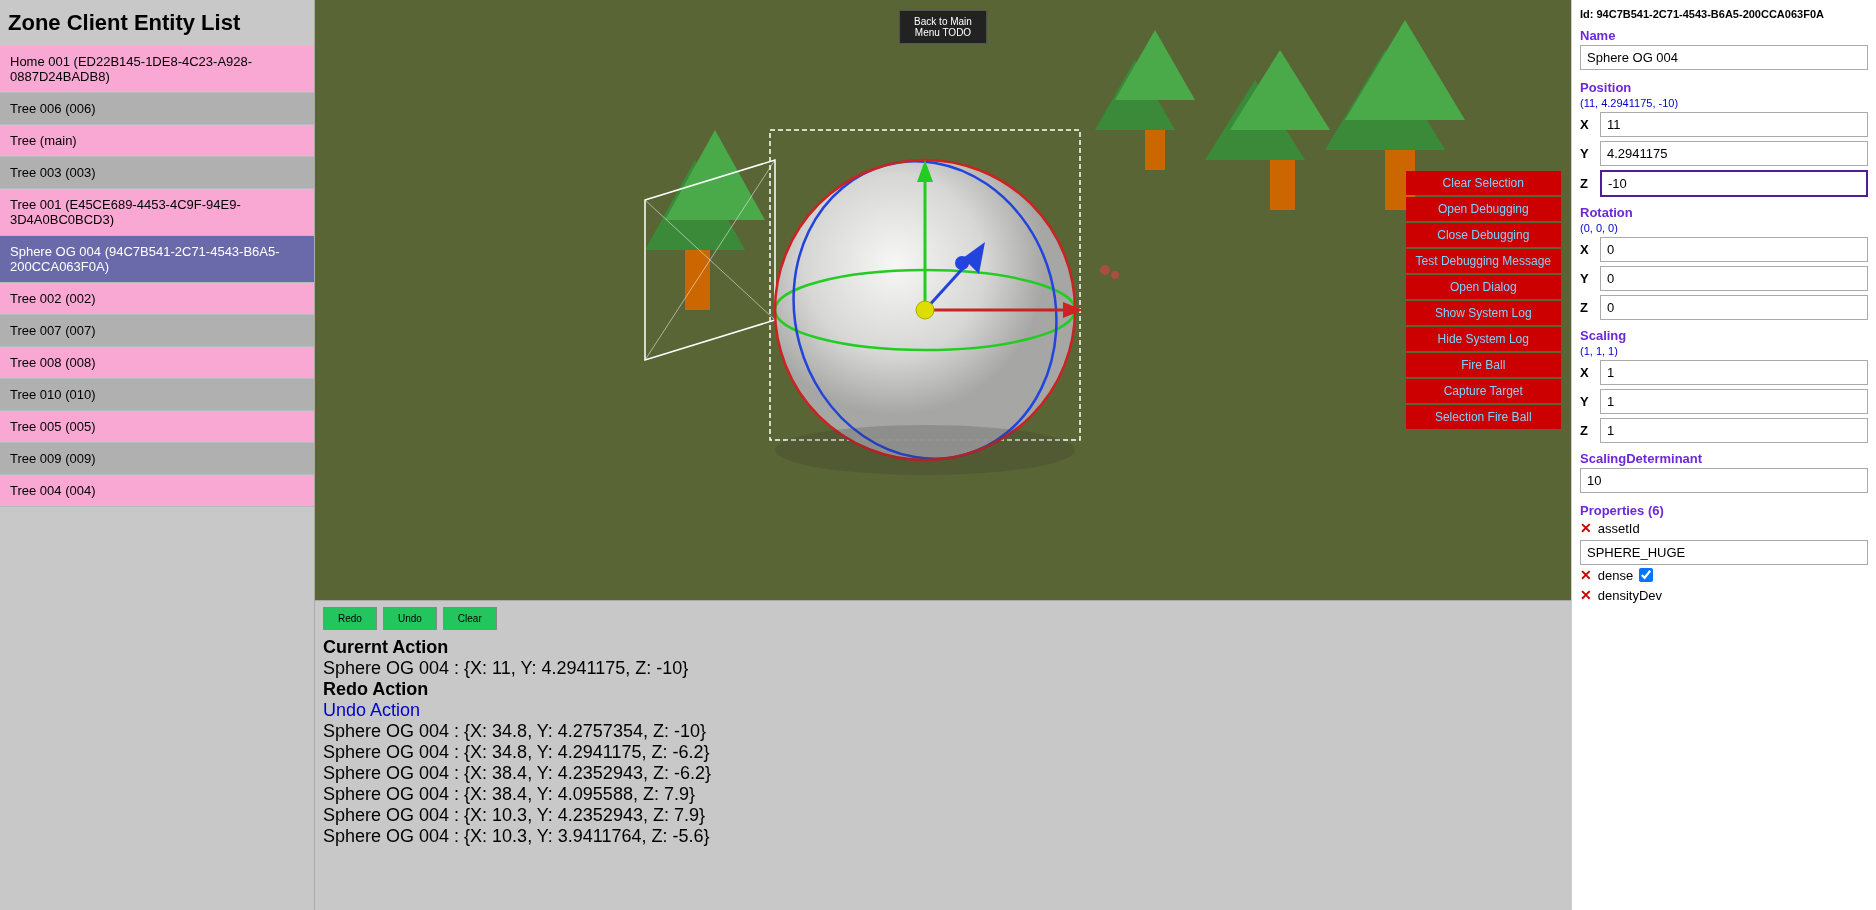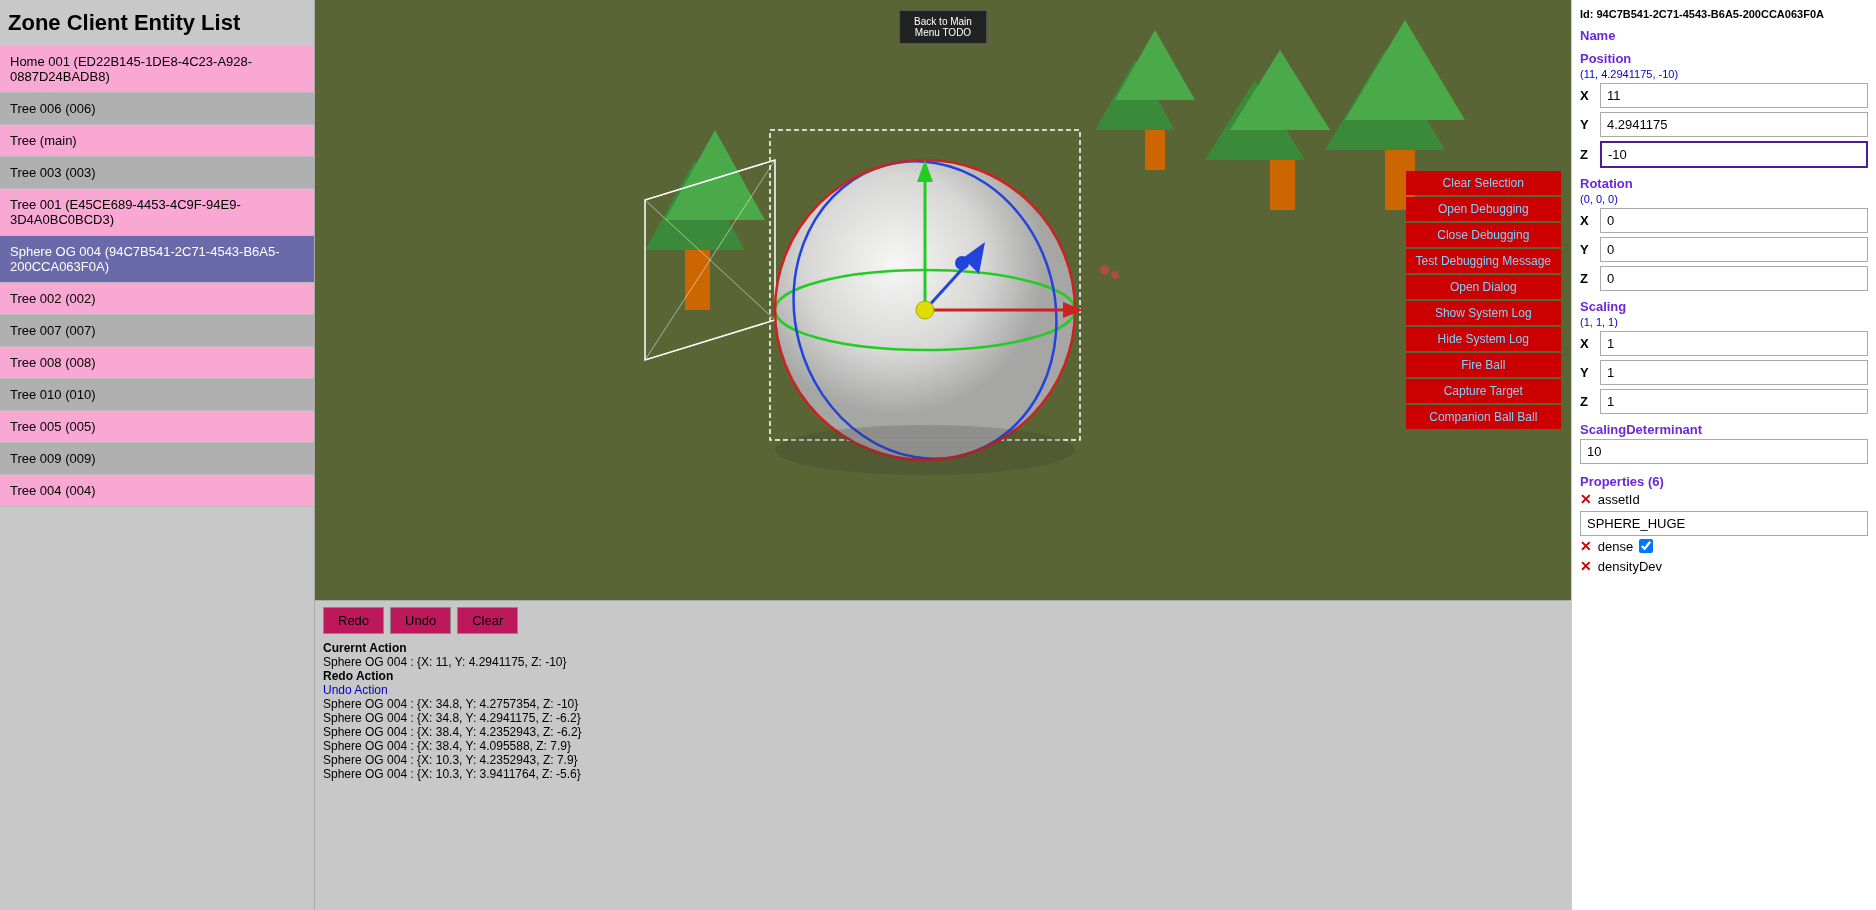--- a/index.html
+++ b/index.html
@@ -96,29 +96,29 @@
       height: 310px;
       overflow-y: auto;
       border-top: 1px solid #aaa;
     }
     #action-buttons {
       display: flex;
       gap: 6px;
       margin-bottom: 4px;
     }
     .action-btn {
-      background: #be185d;
+      background: #22c55e;
       border: 1px solid #888;
       padding: 5px 14px;
-      font-size: 13px;
+      font-size: 10px;
       cursor: pointer;
       color: #000;
       text-align: right;
     }
-    .action-text { font-size: 12px; color: #000; }
+    .action-text { font-size: 18px; color: #000; }
     .action-text.blue { color: #0000cc; }
     .action-text.header { font-weight: bold; color: #000; }
 
     
     #right-panel {
       width: 305px;
       background: #fff;
       border-left: 1px solid #ccc;
       padding: 8px;
       overflow-y: auto;
@@ -252,21 +252,21 @@
     <div id="context-menu">
     <button class="ctx-btn">Clear Selection</button>
         <button class="ctx-btn">Open Debugging</button>
         <button class="ctx-btn">Close Debugging</button>
         <button class="ctx-btn">Test Debugging Message</button>
         <button class="ctx-btn">Open Dialog</button>
         <button class="ctx-btn">Show System Log</button>
         <button class="ctx-btn">Hide System Log</button>
         <button class="ctx-btn">Fire Ball</button>
         <button class="ctx-btn">Capture Target</button>
-        <button class="ctx-btn">Companion Ball Ball</button>
+        <button class="ctx-btn">Selection Fire Ball</button>
       </div>
   </div>
 
   <div id="action-bar">
     <div id="action-buttons">
       <button class="action-btn">Redo</button>
       <button class="action-btn">Undo</button>
       <button class="action-btn">Clear</button>
     </div>
     <div id="action-log">
@@ -281,20 +281,21 @@
         <div class="action-text">Sphere OG 004 : {X: 10.3, Y: 4.2352943, Z: 7.9}</div>
         <div class="action-text">Sphere OG 004 : {X: 10.3, Y: 3.9411764, Z: -5.6}</div>
       </div>
   </div>
 </div>
 
 <div id="right-panel">
   <div class="id-text">Id: 94C7B541-2C71-4543-B6A5-200CCA063F0A</div>
 
   <div class="field-label">Name</div>
+  <input class="field-input" type="text" value="Sphere OG 004" style="">
 
   <div class="field-label">Position</div>
   <div class="field-sublabel">(11, 4.2941175, -10)</div>
   <div class="xyz-row">
     <span class="xyz-label">X</span>
     <input class="xyz-input" type="text" value="11" style="">
   </div>
   <div class="xyz-row">
     <span class="xyz-label">Y</span>
     <input class="xyz-input" type="text" value="4.2941175" style="">

